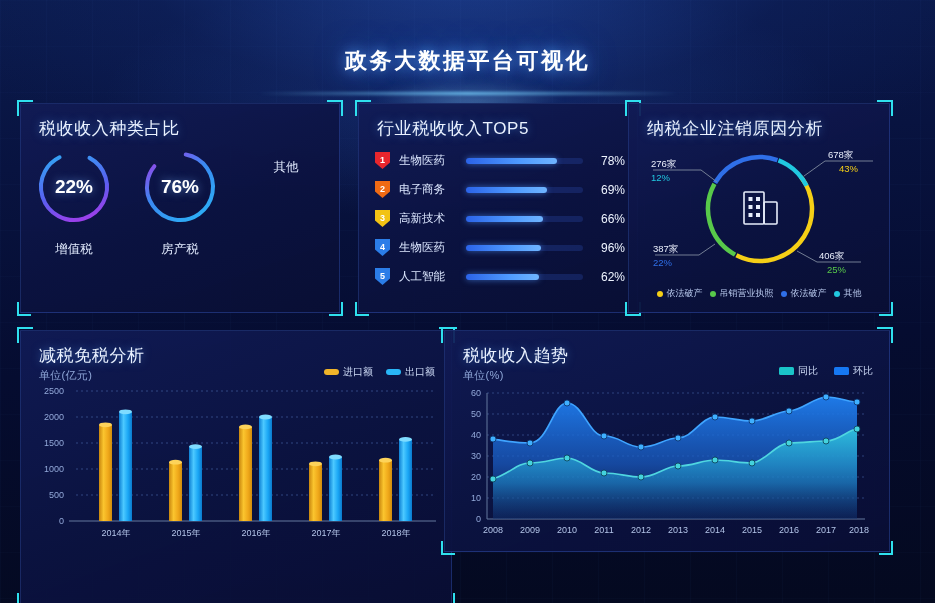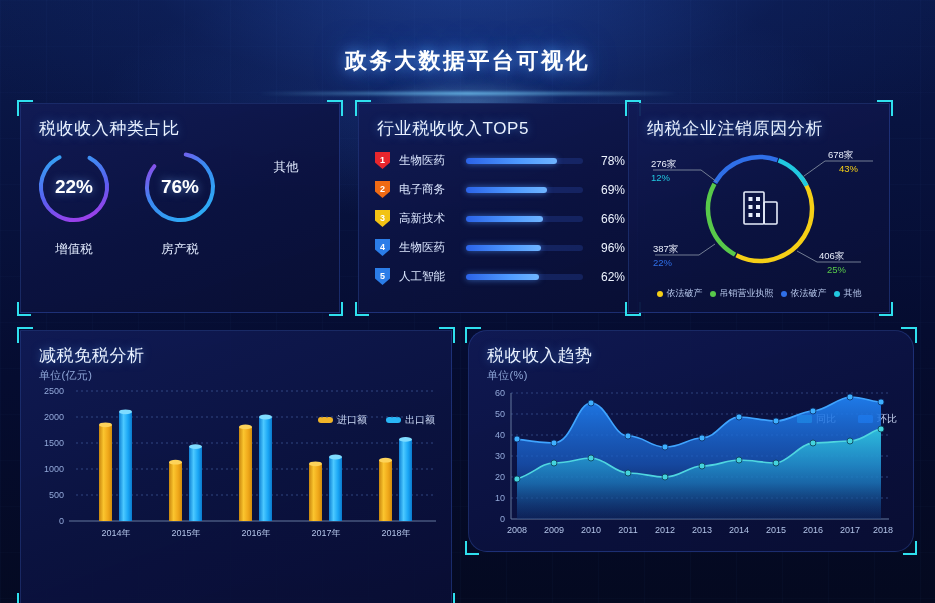--- a/index.html
+++ b/index.html
@@ -63,21 +63,21 @@
   }
   .unit-label{
     position:absolute; font-size:11px; color:#8fa7d8; letter-spacing:.3px;
   }
 
   
   #p-tax-share   { left:20px;  top:103px; width:320px; height:210px; }
   #p-top5        { left:358px; top:103px; width:280px; height:210px; }
   #p-cancel      { left:628px; top:103px; width:262px; height:210px;padding-left:48px; }
   #p-taxcut      { left:20px;  top:330px; width:432px; height:274px; }
-  #p-trend       { left:468px; top:330px; width:446px; height:222px;border-radius:19px; }
+  #p-trend       { left:444px; top:330px; width:446px; height:222px; }
 
   
   .gauges{ position:absolute; left:0; top:42px; width:100%; display:flex; justify-content:space-around; }
   .gauge{ width:96px; text-align:center; }
   .gauge-ring{ position:relative; width:82px; height:82px; margin:0 auto; }
   .gauge-ring svg{ display:block; }
   .gauge-val{
     position:absolute; left:0; top:0; width:82px; height:82px;
     display:flex; align-items:center; justify-content:center;
     font-size:19px; font-weight:bold; color:#ffffff;
@@ -108,21 +108,21 @@
   
   .donut-wrap{ position:absolute; left:0; top:30px; width:100%; height:150px; }
   .donut-legend{
     position:absolute; left:0; bottom:12px; width:100%;
     display:flex; justify-content:center; gap:7px; font-size:9px; color:#b9caee;
   }
   .lg-item{ display:flex; align-items:center; gap:4px; }
   .lg-dot{ width:6px; height:6px; border-radius:50%; }
 
   
-  .legend-tr{ position:absolute; display:flex; align-items:center; gap:6px; font-size:10px; color:#cfdcf7;margin-top:48px; }
+  .legend-tr{ position:absolute; display:flex; align-items:center; font-size:10px; color:#cfdcf7; }
   .lg-swatch{ width:15px; height:8px; border-radius:1.5px; }
   .lg-swatch.bar{ height:6px; border-radius:3px; }
   .chart-svg{ position:absolute; left:0; top:0; }
   .tick{ font-size:9px; fill:#93a9d9; font-family:"Liberation Sans",sans-serif; }
   .xtick{ font-size:9px; fill:#b3c4e8; font-family:"Liberation Sans",sans-serif; }
   .donut-lbl{ font-size:9.5px; font-family:"Liberation Sans",sans-serif; }
 </style>
 </head>
 <body>
 

